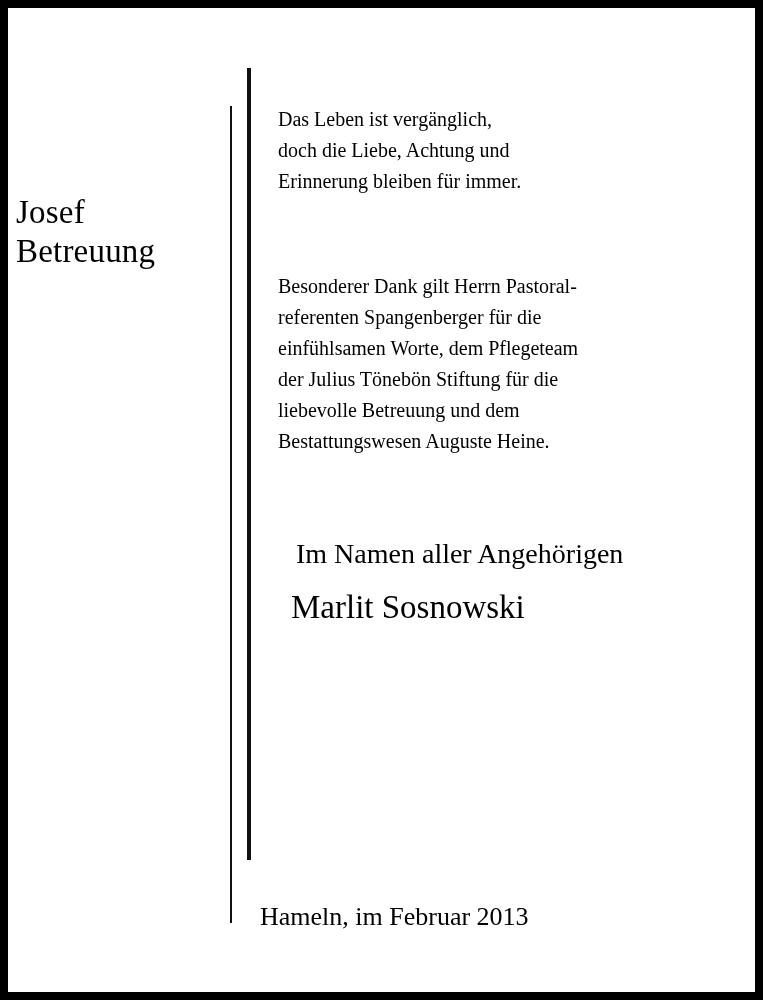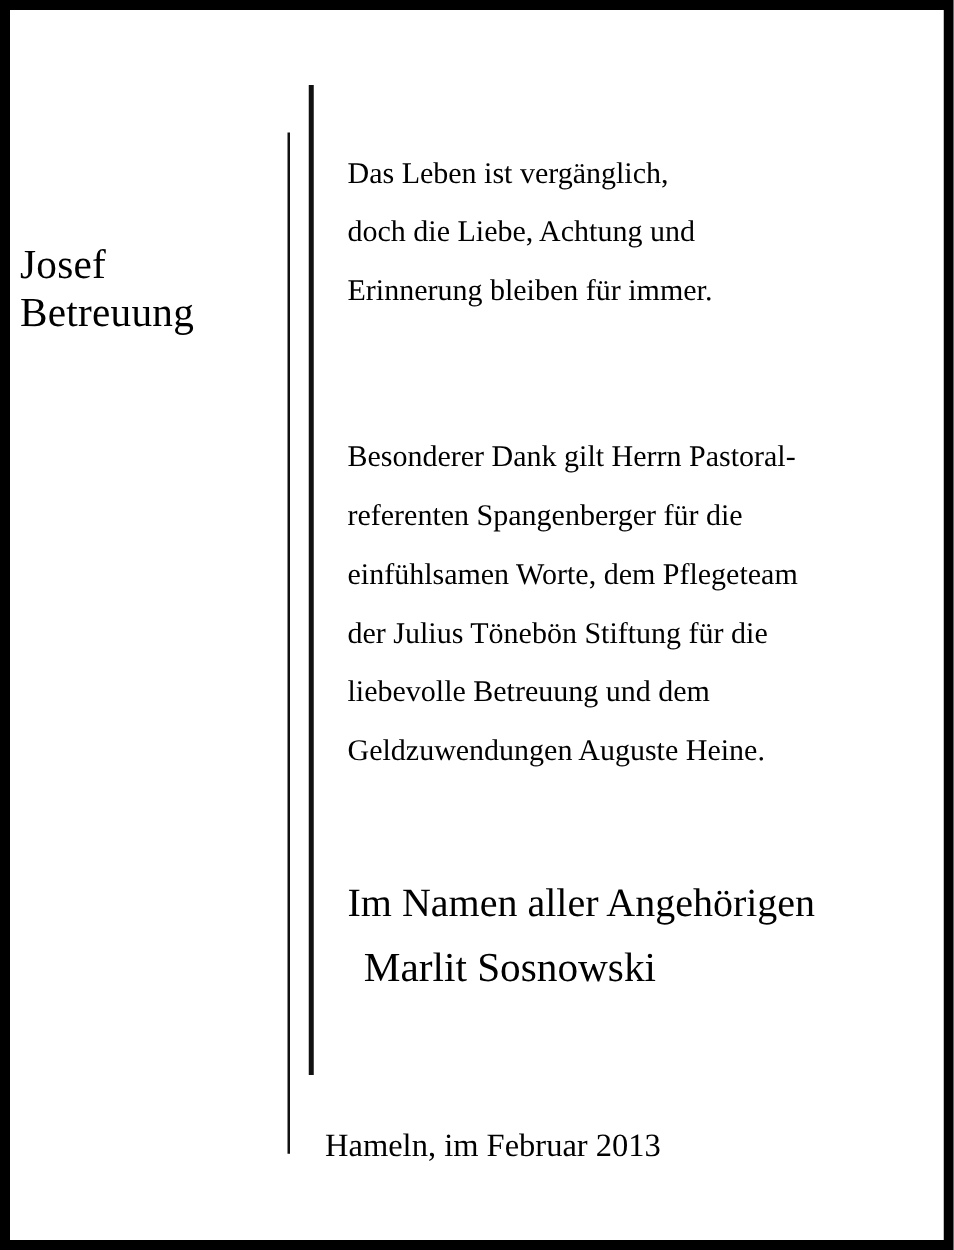--- a/index.html
+++ b/index.html
@@ -68,33 +68,33 @@
 
   
   .body-col {
     position: absolute;
     left: 270px;
     top: 96px;
     width: 470px;
   }
 
   .para {
-    font-size: 24px;
-    line-height: 47px;
+    font-size: 20px;
+    line-height: 31px;
     white-space: pre-line;
-    margin-top: 12px;
   }
 
   .gap-large { height: 50px; }
   .gap-small { height: 24px; }
   .gap-closing { height: 80px; }
 
   .closing-intro {
-    font-size: 32px;
+    font-size: 28px;
     line-height: 34px;
+    margin-left: 18px;
   }
   .closing-name {
     margin-top: 16px;
     font-size: 33px;
     line-height: 40px;
     margin-left: 13px;
   }
 
   .place-date {
     position: absolute;
@@ -126,21 +126,21 @@
     <div class="gap-large"></div>
 
 
     <div class="gap-small"></div>
 
     <div class="para">Besonderer Dank gilt Herrn Pastoral-
 referenten Spangenberger für die
 einfühlsamen Worte, dem Pflegeteam
 der Julius Tönebön Stiftung für die
 liebevolle Betreuung und dem
-Geldzuwendungen Auguste Heine.</div>
+Bestattungswesen Auguste Heine.</div>
 
     <div class="gap-closing"></div>
 
     <div class="closing-intro">Im Namen aller Angehörigen</div>
     <div class="closing-name">Marlit Sosnowski</div>
   </div>
 
   <div class="place-date">Hameln, im Februar 2013</div>
 
 </div>

